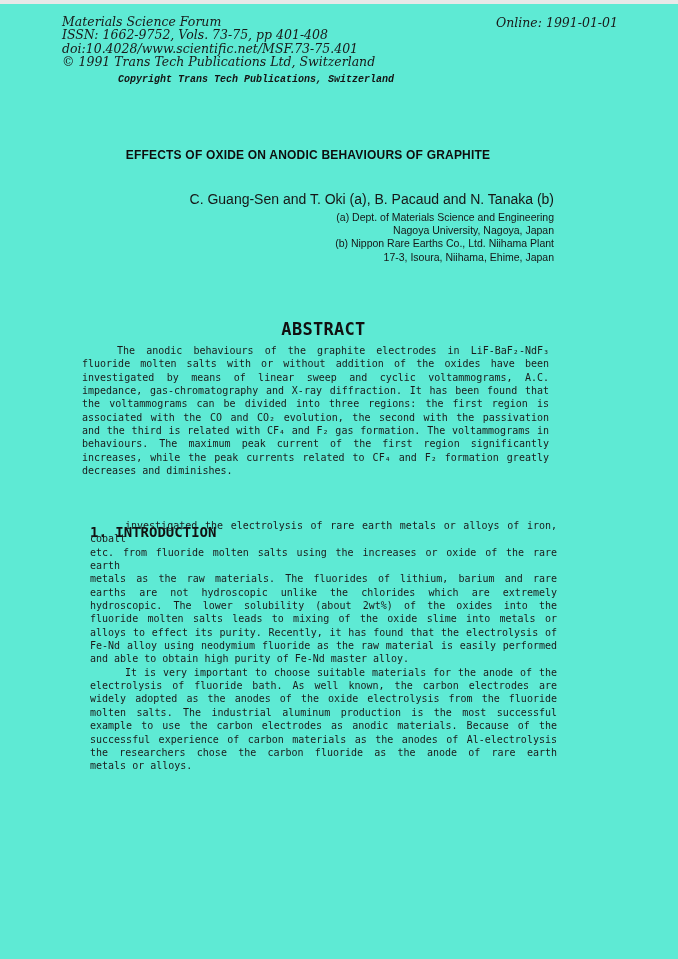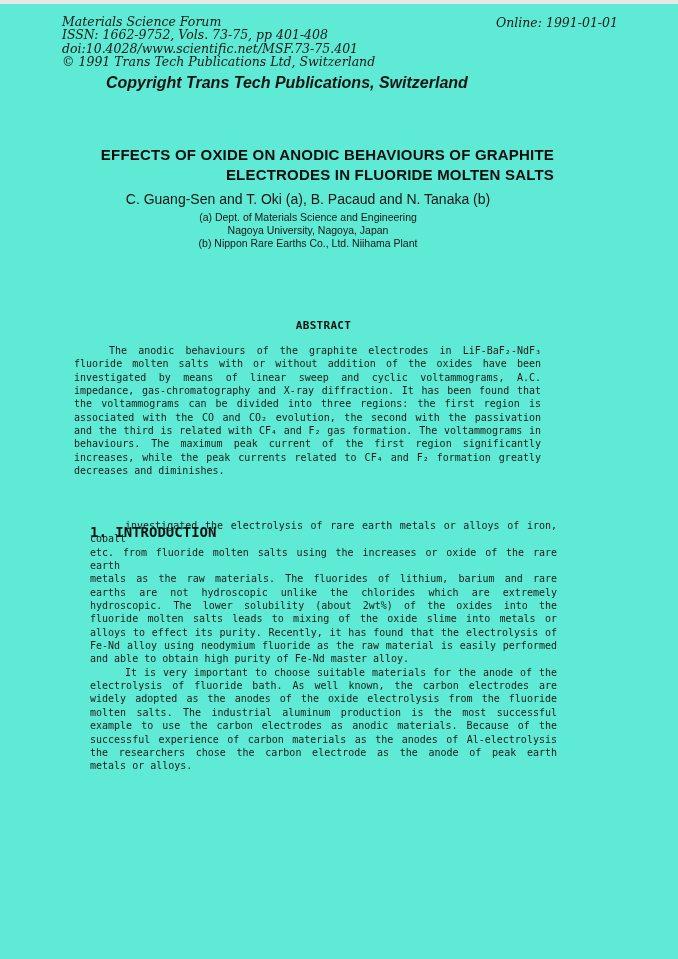--- a/index.html
+++ b/index.html
@@ -31,81 +31,81 @@
     right: 60px;
     top: 11px;
     font-family: "DejaVu Serif", serif;
     font-style: italic;
     font-size: 12.5px;
     color: #191919;
     white-space: nowrap;
   }
   .copyright-note {
     position: absolute;
-    left: 106px;
+    left: 118px;
     top: 70px;
-    font-family: Liberation Sans, sans-serif;
+    font-family: Liberation Mono, monospace;
     font-style: italic;
     font-weight: bold;
-    font-size: 16px;
+    font-size: 10px;
     color: #141414;
     white-space: nowrap;
   }
 
   
   .title {
     position: absolute;
     left: 62px;
     top: 141px;
+    width: 492px;
+    text-align: center;
+    font-family: "Liberation Sans", sans-serif;
+    font-weight: bold;
+    font-size: 12px;
+    line-height: 20px;
+    letter-spacing: 0.2px;
+    color: #0e0e0e;
+  }
+  .authors {
+    position: absolute;
+    left: 62px;
+    top: 187px;
     width: 492px;
     text-align: right;
     font-family: "Liberation Sans", sans-serif;
-    font-weight: bold;
-    font-size: 15px;
-    line-height: 20px;
-    letter-spacing: 0.2px;
-    color: #0e0e0e;
-  }
-  .authors {
-    position: absolute;
-    left: 62px;
-    top: 187px;
-    width: 492px;
-    text-align: center;
-    font-family: "Liberation Sans", sans-serif;
     font-size: 14px;
     color: #161616;
   }
   .affiliations {
     position: absolute;
     left: 62px;
     top: 207px;
     width: 492px;
-    text-align: center;
+    text-align: right;
     font-family: "Liberation Sans", sans-serif;
     font-size: 10.5px;
     line-height: 13.2px;
     color: #161616;
   }
 
   
   .abstract-heading {
     position: absolute;
     left: 90px;
     top: 315px;
     width: 467px;
     text-align: center;
-    font-size: 11px;
+    font-size: 17px;
     font-weight: bold;
     letter-spacing: 0.3px;
     color: #111;
   }
   .abstract-body {
     position: absolute;
-    left: 74px;
+    left: 82px;
     top: 340px;
     width: 467px;
   }
   .intro-heading {
     position: absolute;
     left: 90px;
     top: 520px;
     font-size: 14px;
     font-weight: bold;
     color: #111;
@@ -136,29 +136,29 @@
     <div>Materials Science Forum</div>
     <div>ISSN: 1662-9752, Vols. 73-75, pp 401-408</div>
     <div>doi:10.4028/www.scientific.net/MSF.73-75.401</div>
     <div>© 1991 Trans Tech Publications Ltd, Switzerland</div>
   </div>
   <div class="masthead-right">Online: 1991-01-01</div>
   <div class="copyright-note">Copyright Trans Tech Publications, Switzerland</div>
 
   <div class="title">
       <div>EFFECTS OF OXIDE ON ANODIC BEHAVIOURS OF GRAPHITE</div>
-      <div>ELECTRODES IN FLUORIDE MOLTEN SALTS</div>
     </div>
 
   <div class="authors">C. Guang-Sen and T. Oki (a), B. Pacaud and N. Tanaka (b)</div>
 
   <div class="affiliations">
       <div>(a) Dept. of Materials Science and Engineering</div>
       <div>Nagoya University, Nagoya, Japan</div>
       <div>(b) Nippon Rare Earths Co., Ltd. Niihama Plant</div>
+      <div>17-3, Isoura, Niihama, Ehime, Japan</div>
     </div>
 
   <div class="abstract-heading">ABSTRACT</div>
 
   <div class="abstract-body para">
       <div class="jline">The anodic behaviours of the graphite electrodes in LiF-BaF₂-NdF₃</div>
       <div class="jline">fluoride molten salts with or without addition of the oxides have been</div>
       <div class="jline">investigated by means of linear sweep and cyclic voltammograms, A.C.</div>
       <div class="jline">impedance, gas-chromatography and X-ray diffraction. It has been found that</div>
       <div class="jline">the voltammograms can be divided into three regions: the first region is</div>
@@ -183,18 +183,18 @@
         <div class="jline">Fe-Nd alloy using neodymium fluoride as the raw material is easily performed</div>
         <div class="jline">and able to obtain high purity of Fe-Nd master alloy.</div>
       </div>
     <div class="para">
         <div class="jline">It is very important to choose suitable materials for the anode of the</div>
         <div class="jline">electrolysis of fluoride bath. As well known, the carbon electrodes are</div>
         <div class="jline">widely adopted as the anodes of the oxide electrolysis from the fluoride</div>
         <div class="jline">molten salts. The industrial aluminum production is the most successful</div>
         <div class="jline">example to use the carbon electrodes as anodic materials. Because of the</div>
         <div class="jline">successful experience of carbon materials as the anodes of Al-electrolysis</div>
-        <div class="jline">the researchers chose the carbon electrode as the anode of peak earth</div>
+        <div class="jline">the researchers chose the carbon fluoride as the anode of rare earth</div>
         <div class="jline">metals or alloys.</div>
       </div>
   </div>
 
 </div>
 
 </body></html>

